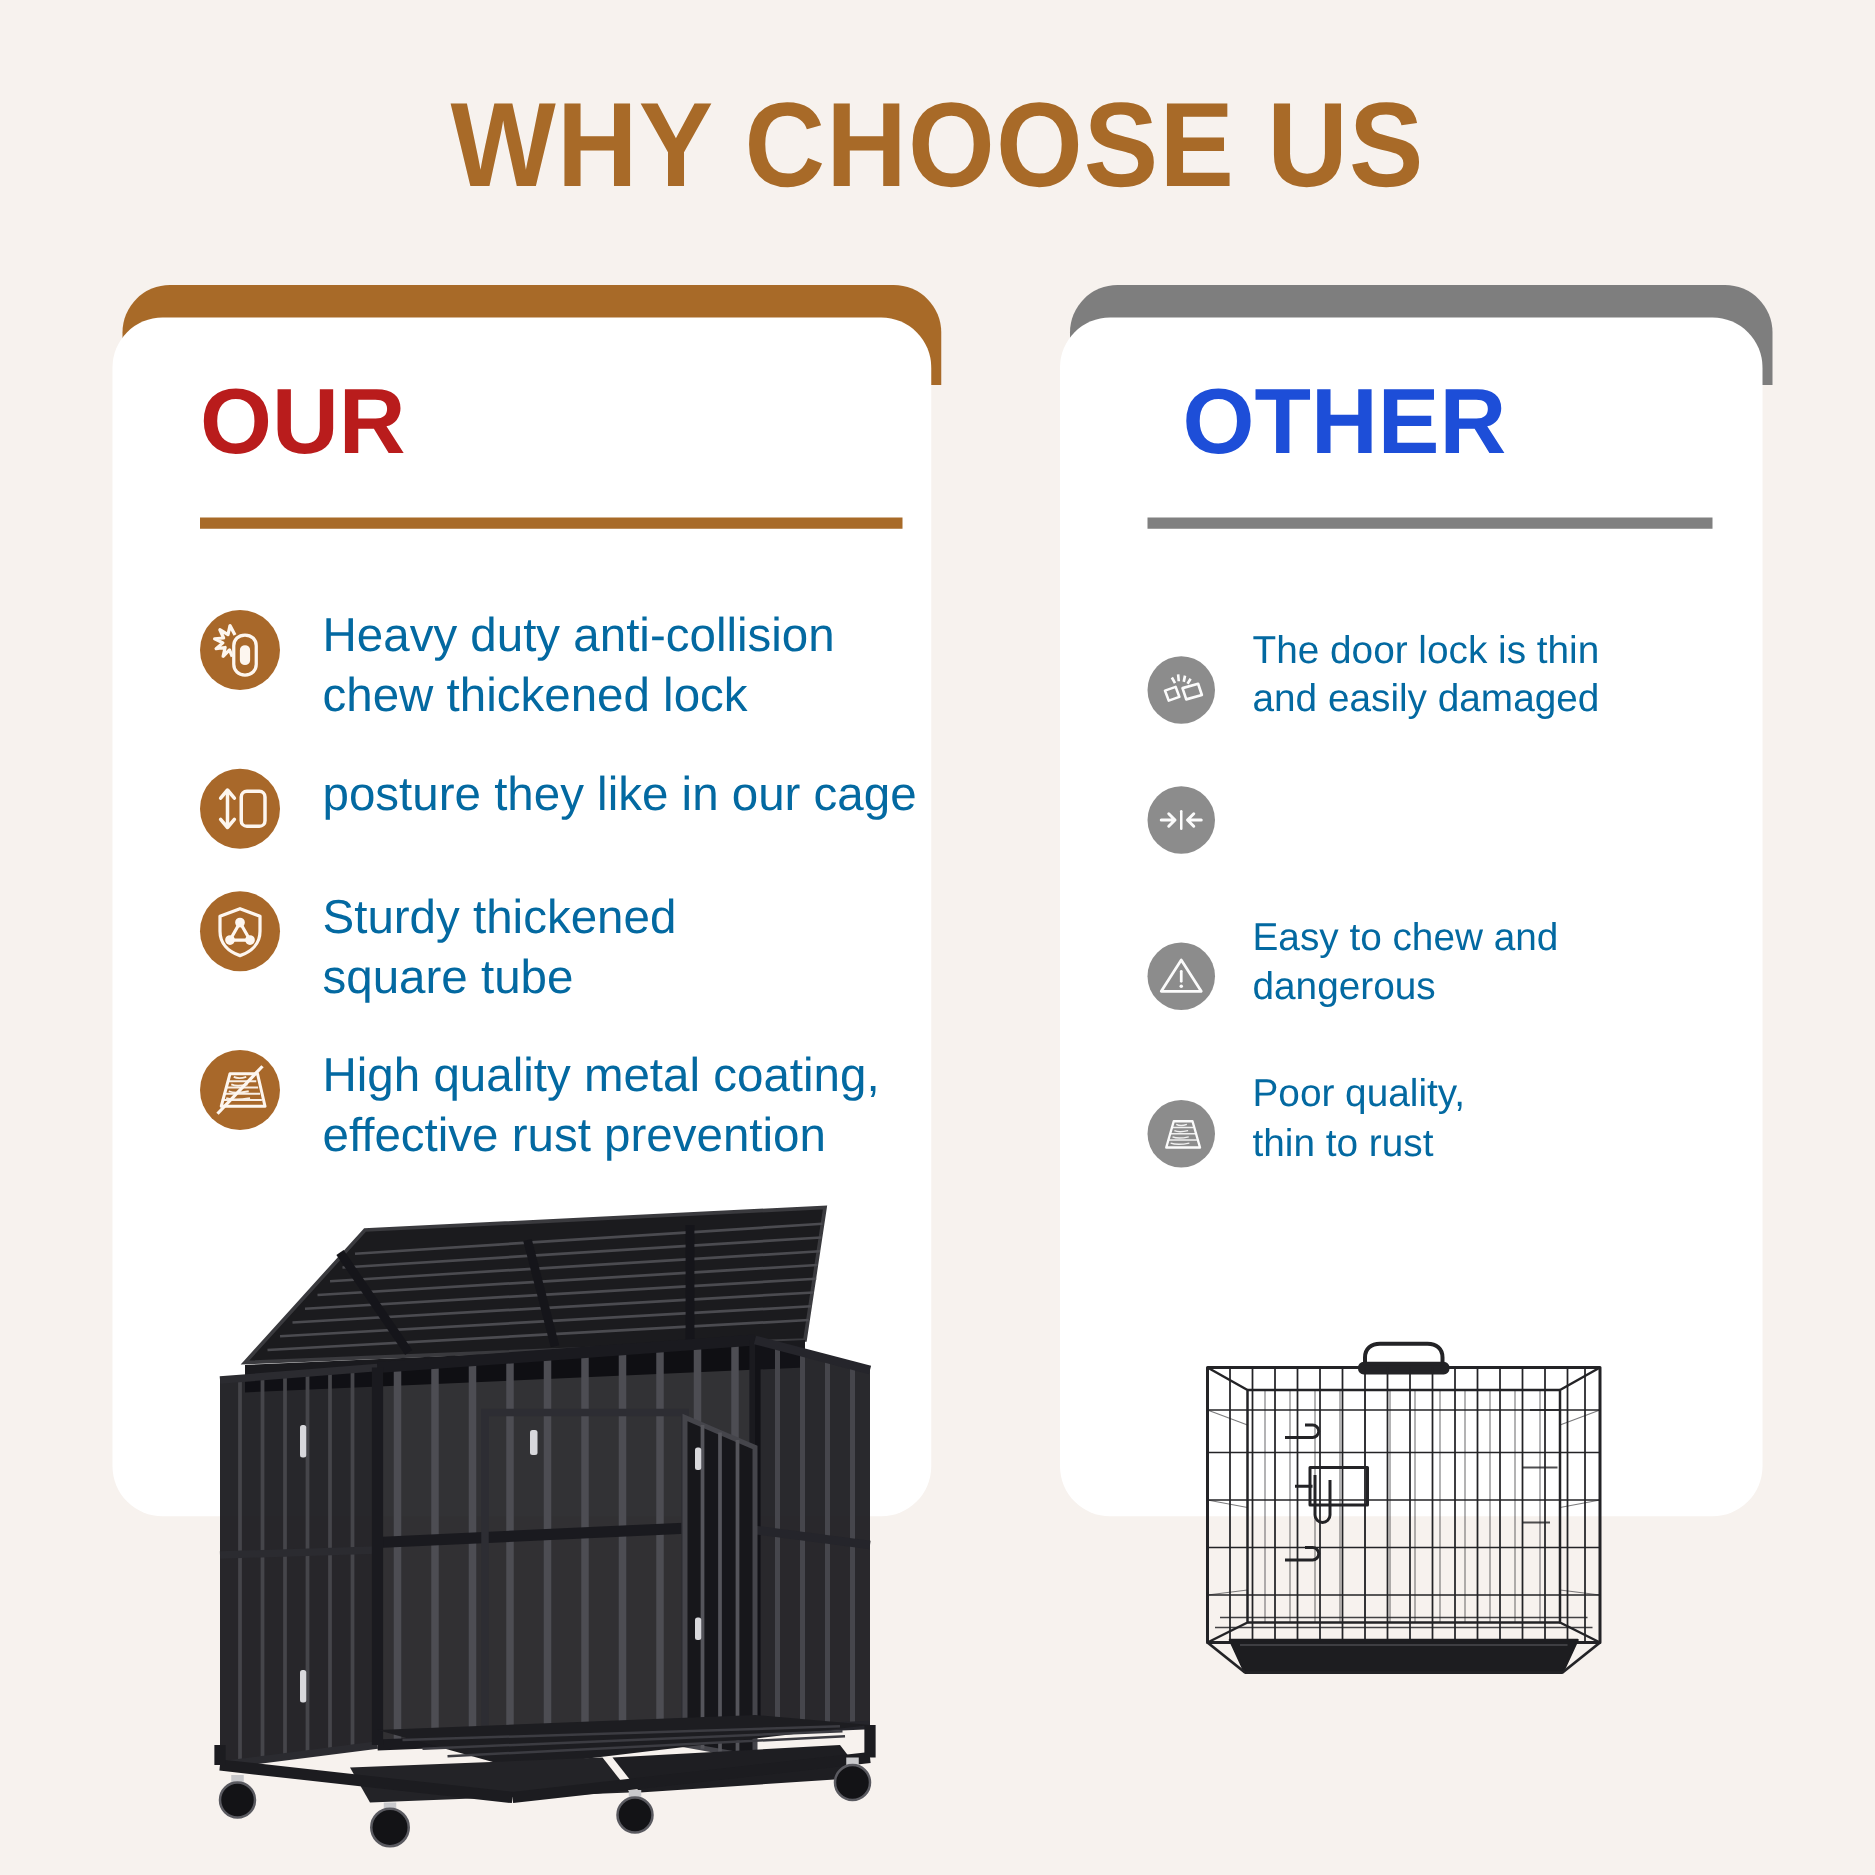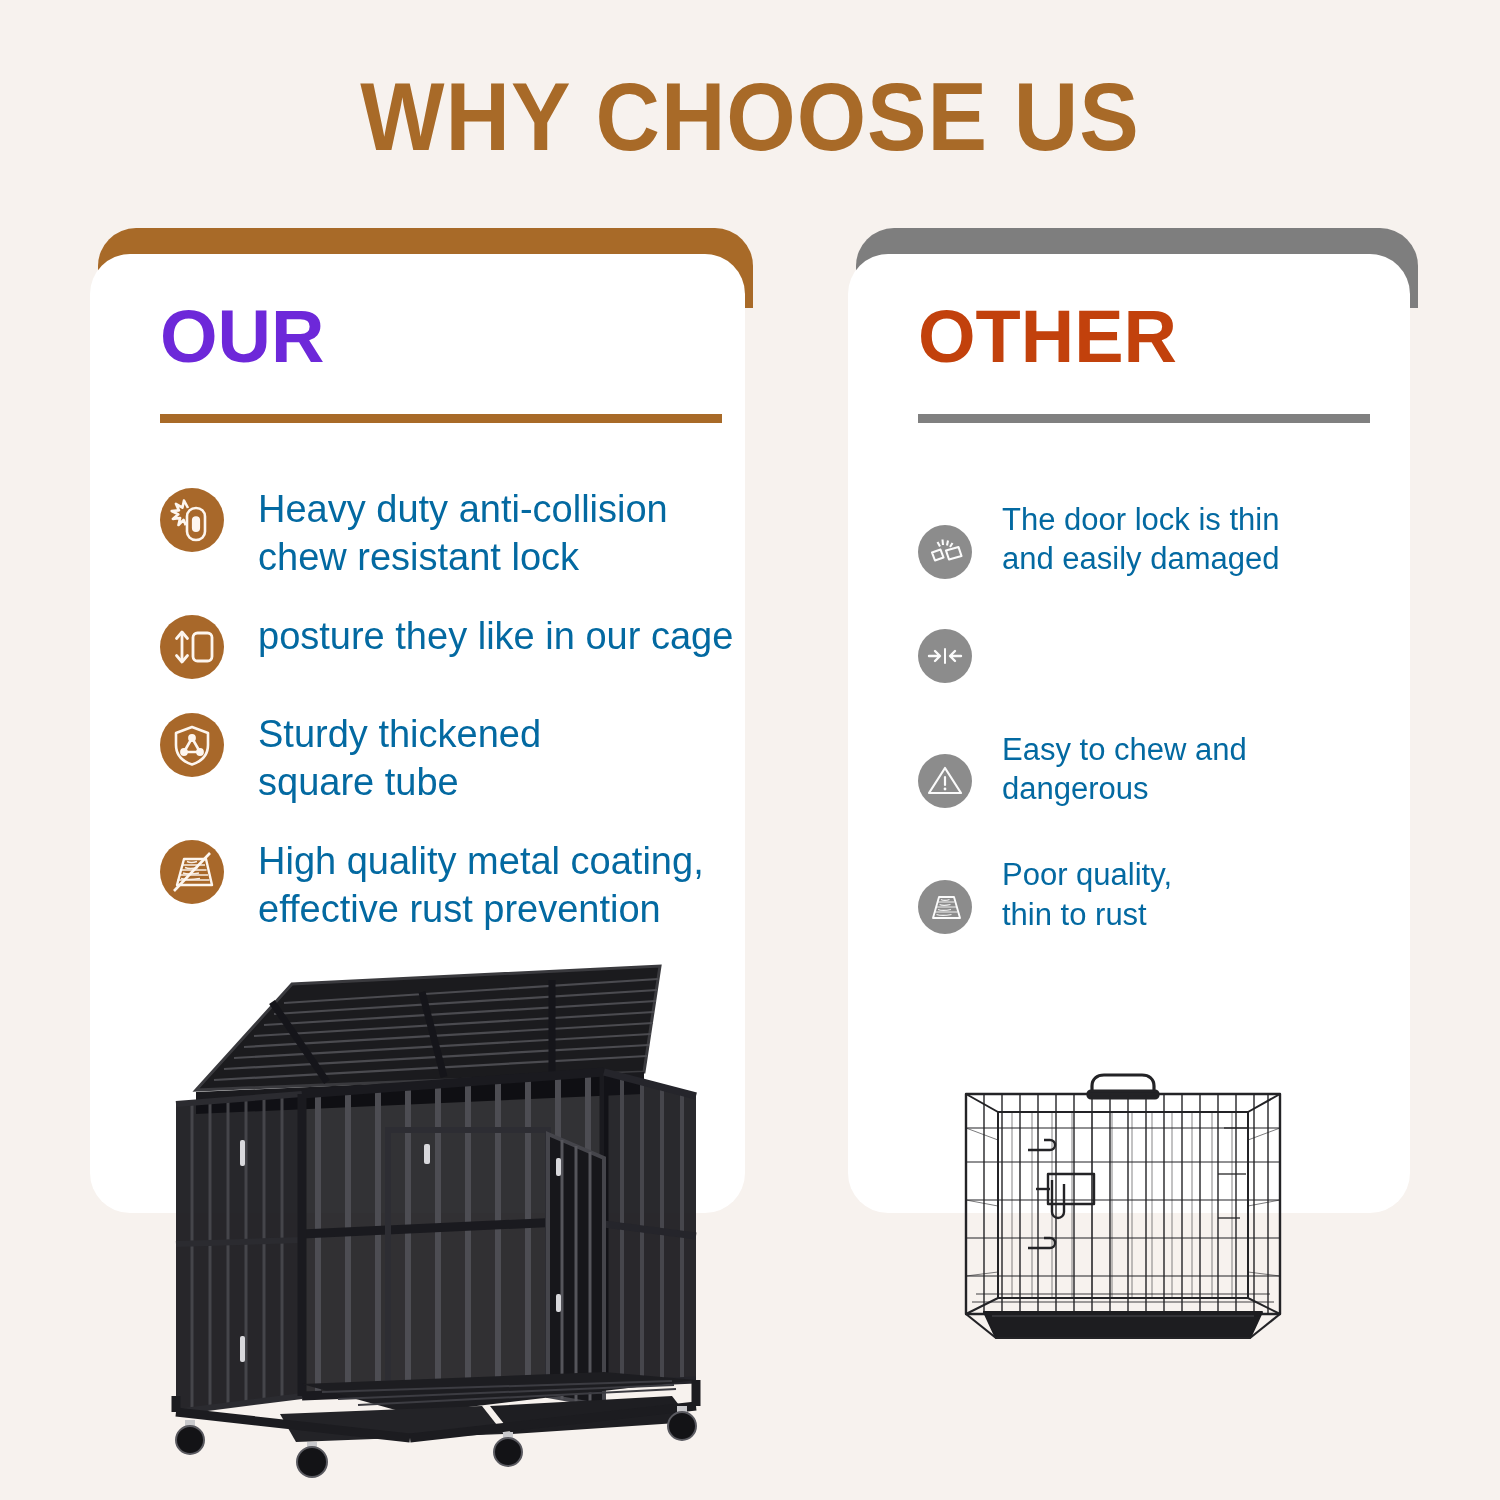--- a/index.html
+++ b/index.html
@@ -38,22 +38,22 @@
     position:absolute; left:0; top:26px; width:100%; height:959px;
     background:#ffffff;
     border-radius:40px;
   }
 
   .card-heading {
     position:absolute; left:70px; top:72px;
     font-size:74px; font-weight:bold; letter-spacing:0px;
     line-height:1;
   }
-  #card-our .card-heading  { color:#6d28d9; }
-  #card-other .card-heading{ color:#c2410c; }
+  #card-our .card-heading  { color:#b91c1c; }
+  #card-other .card-heading{ color:#1d4ed8;margin-left:28px; }
 
   .heading-rule {
     position:absolute; left:70px; top:186px; height:9px;
   }
   #card-our .heading-rule  { width:562px; background:#a86a28; }
   #card-other .heading-rule{ width:452px; background:#808080; }
 
   
   .feature-list { position:absolute; left:70px; }
   #list-our   { top:258px; width:566px; }
@@ -100,21 +100,21 @@
           <svg viewBox="0 0 64 64">
             <g fill="none" stroke="#fdf6ef" stroke-width="2.6" stroke-linejoin="round">
               <path d="M36 20c5.2 0 9 3.6 9 8.6v14.8c0 5-3.8 8.6-9 8.6s-9-3.6-9-8.6V28.6c0-5 3.8-8.6 9-8.6z"></path>
               <path d="M36 29.5c1.6 0 2.8 1.1 2.8 2.6v8c0 1.5-1.2 2.6-2.8 2.6s-2.8-1.1-2.8-2.6v-8c0-1.5 1.2-2.6 2.8-2.6z" fill="#fdf6ef"></path>
               <path d="M28 20 24 12.5l-1.6 7.2-6.5-3.9 3 6.6-7.2.6 6.6 3.3-5.4 4.6 7.2-.9-1.6 7 5.1-5.1 2.2 5.4"></path>
             </g>
           </svg>
         </span>
         <span class="feature-text">
           <span class="ln">Heavy duty anti-collision</span>
-          <span class="ln">chew resistant lock</span>
+          <span class="ln">chew thickened lock</span>
         </span>
       </div>
 
       <div class="feature-row">
         <span class="feature-icon">
           <svg viewBox="0 0 64 64">
             <g fill="none" stroke="#fdf6ef" stroke-width="2.8" stroke-linejoin="round" stroke-linecap="round">
               <rect x="33" y="18" width="19" height="28" rx="4.5"></rect>
               <path d="M22 18v28"></path>
               <path d="M16.5 23.5 22 17l5.5 6.5"></path>

